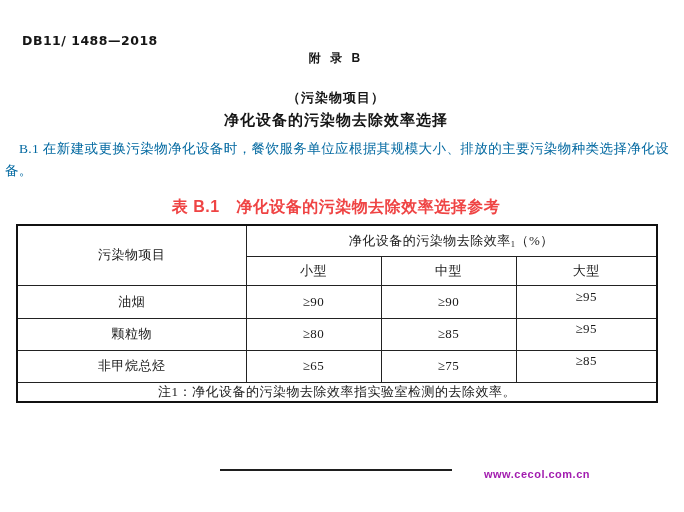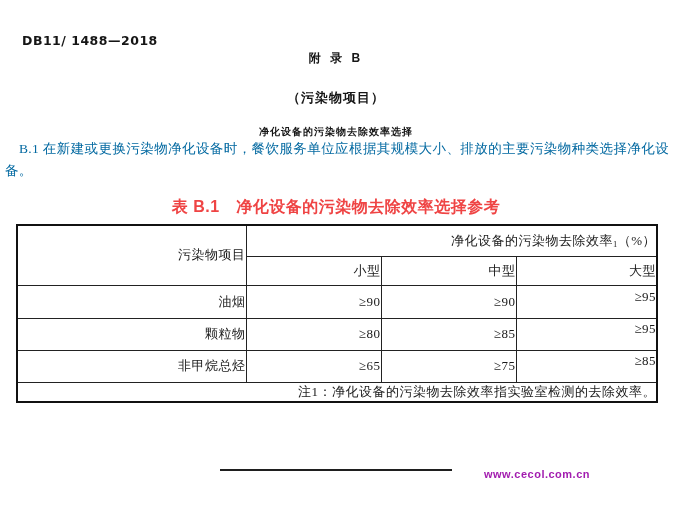--- a/index.html
+++ b/index.html
@@ -10,38 +10,38 @@
   }
   .doc-number{
     position:absolute;left:22px;top:33px;
     font-family:"DejaVu Sans","Liberation Sans",sans-serif;
     font-size:12.5px;font-weight:bold;letter-spacing:0.5px;color:#151515;
   }
   .center-line{position:absolute;left:0;width:672px;text-align:center;
     font-family:"Liberation Sans","DejaVu Sans",sans-serif;font-weight:bold;color:#161616;}
   .appendix-title{top:50px;font-size:12px;letter-spacing:3px;}
   .appendix-subtitle{top:89px;font-size:13px;letter-spacing:1px;}
-  .appendix-heading{top:125px;font-size:10px;letter-spacing:1px;}
+  .appendix-heading{top:111px;font-size:15px;letter-spacing:1px;}
   .body-paragraph{
     position:absolute;left:5px;top:138px;width:664px;
     font-size:13.5px;line-height:22px;text-align:justify;
     text-indent:14px;color:#0369a1;letter-spacing:0.3px;
   }
   .table-caption{
     position:absolute;left:0;top:197px;width:672px;text-align:center;
     font-family:"Liberation Sans","DejaVu Sans",sans-serif;
     font-weight:bold;font-size:16px;letter-spacing:0.5px;color:#ef4444;
   }
   table.eff{
     position:absolute;left:16px;top:224px;width:640px;
     border-collapse:collapse;table-layout:fixed;
     border:2px solid #111;
   }
   table.eff td{
-    border:1px solid #222;text-align:right;vertical-align:middle;
+    border:1px solid #222;text-align:center;vertical-align:middle;
     font-size:13px;color:#1a1a1a;padding:0;letter-spacing:0.5px;
   }
   tr.h1{height:31px;}
   tr.h2{height:29px;}
   tr.r1{height:33px;}
   tr.r2{height:32px;}
   tr.r3{height:32px;}
   tr.noterow{height:16px;}
   td.thickb{border-bottom:2px solid #111;}
   td.notecell{

